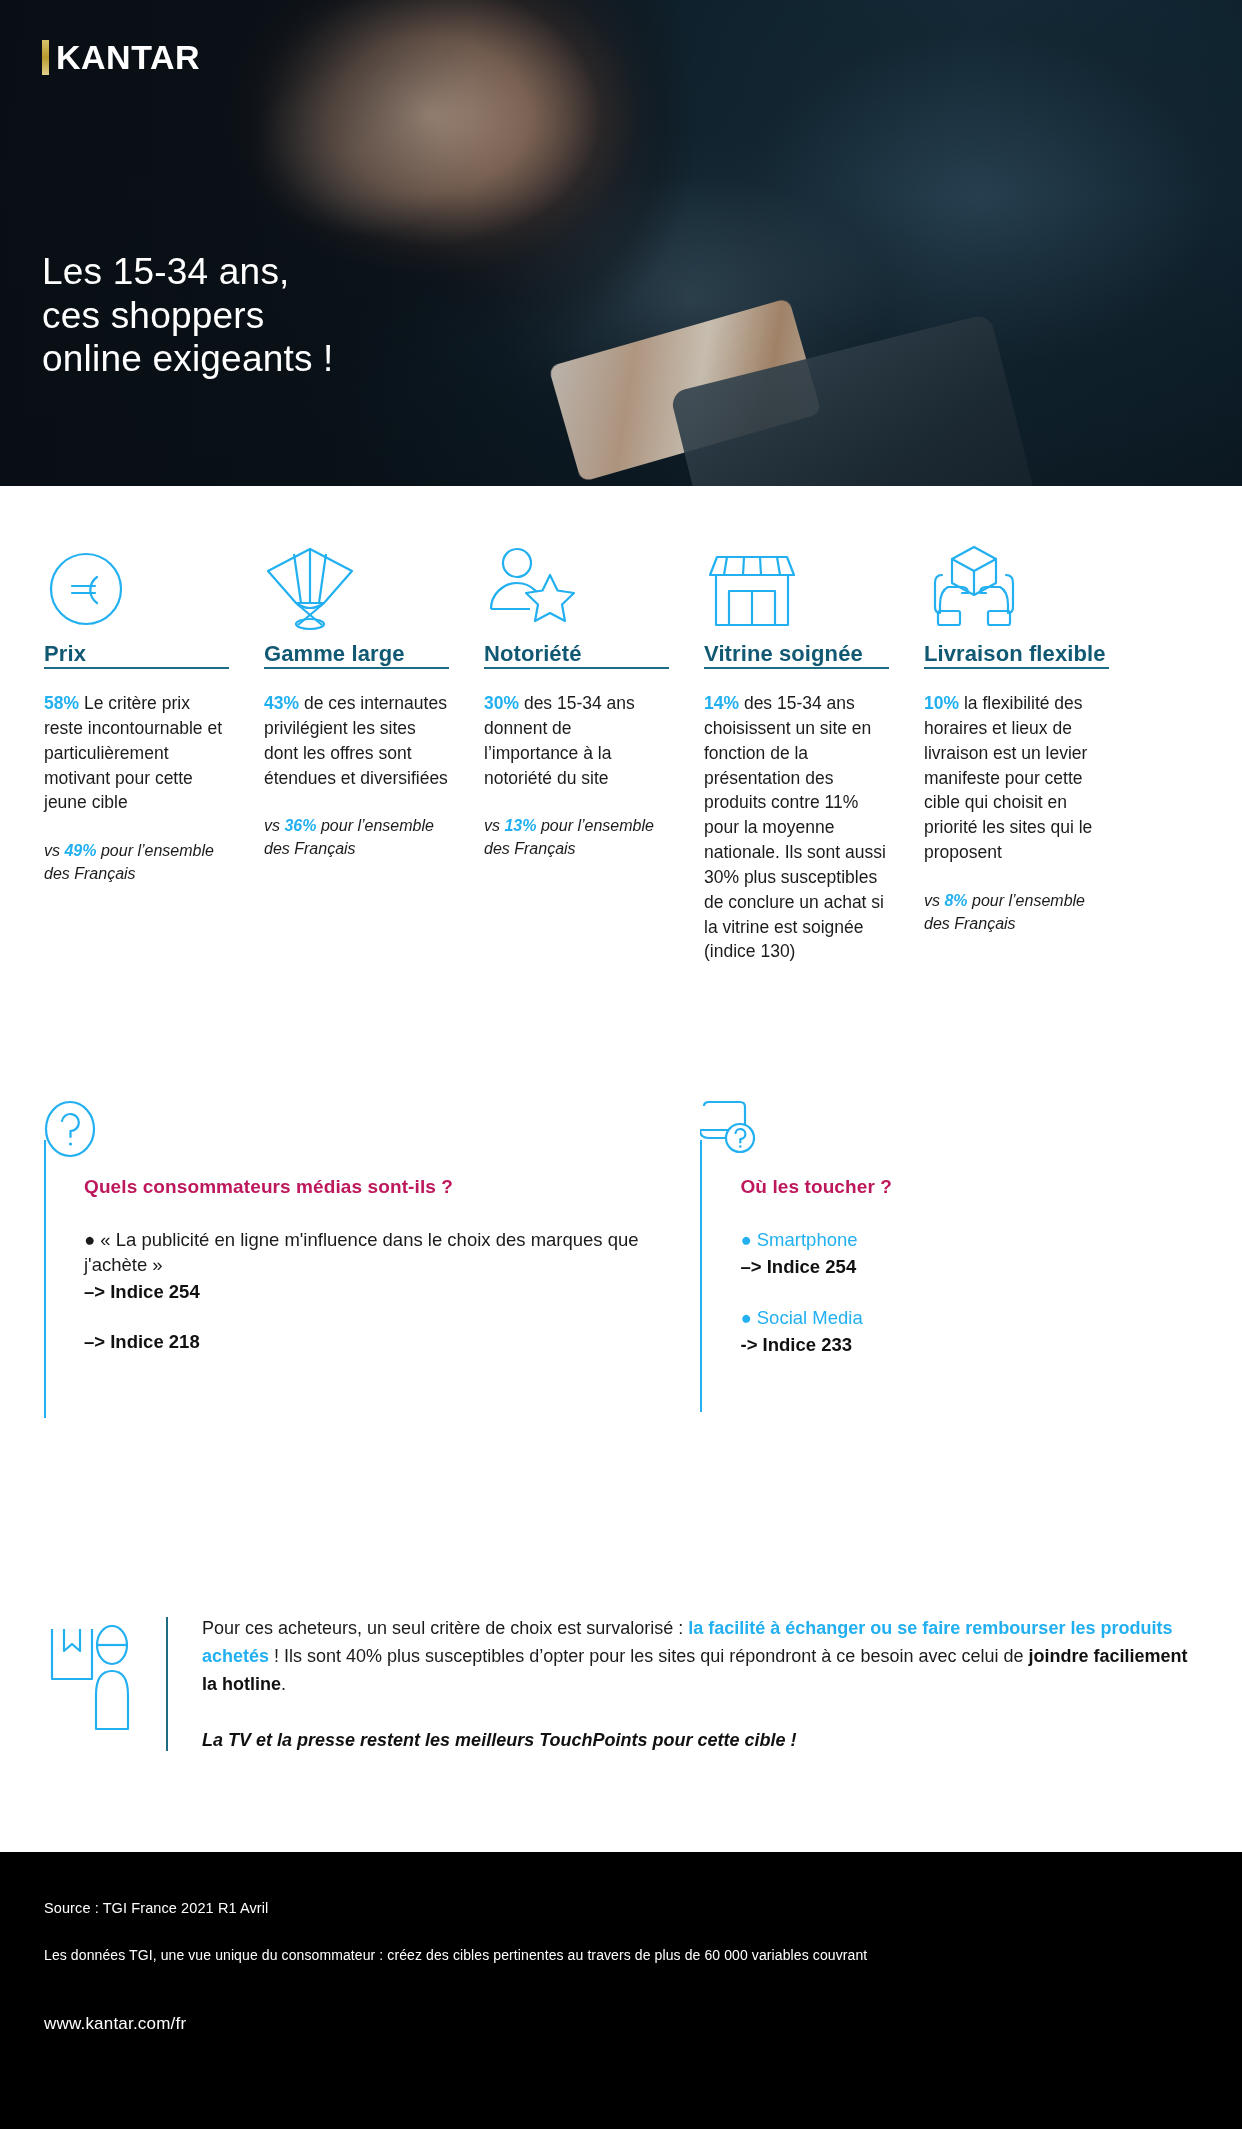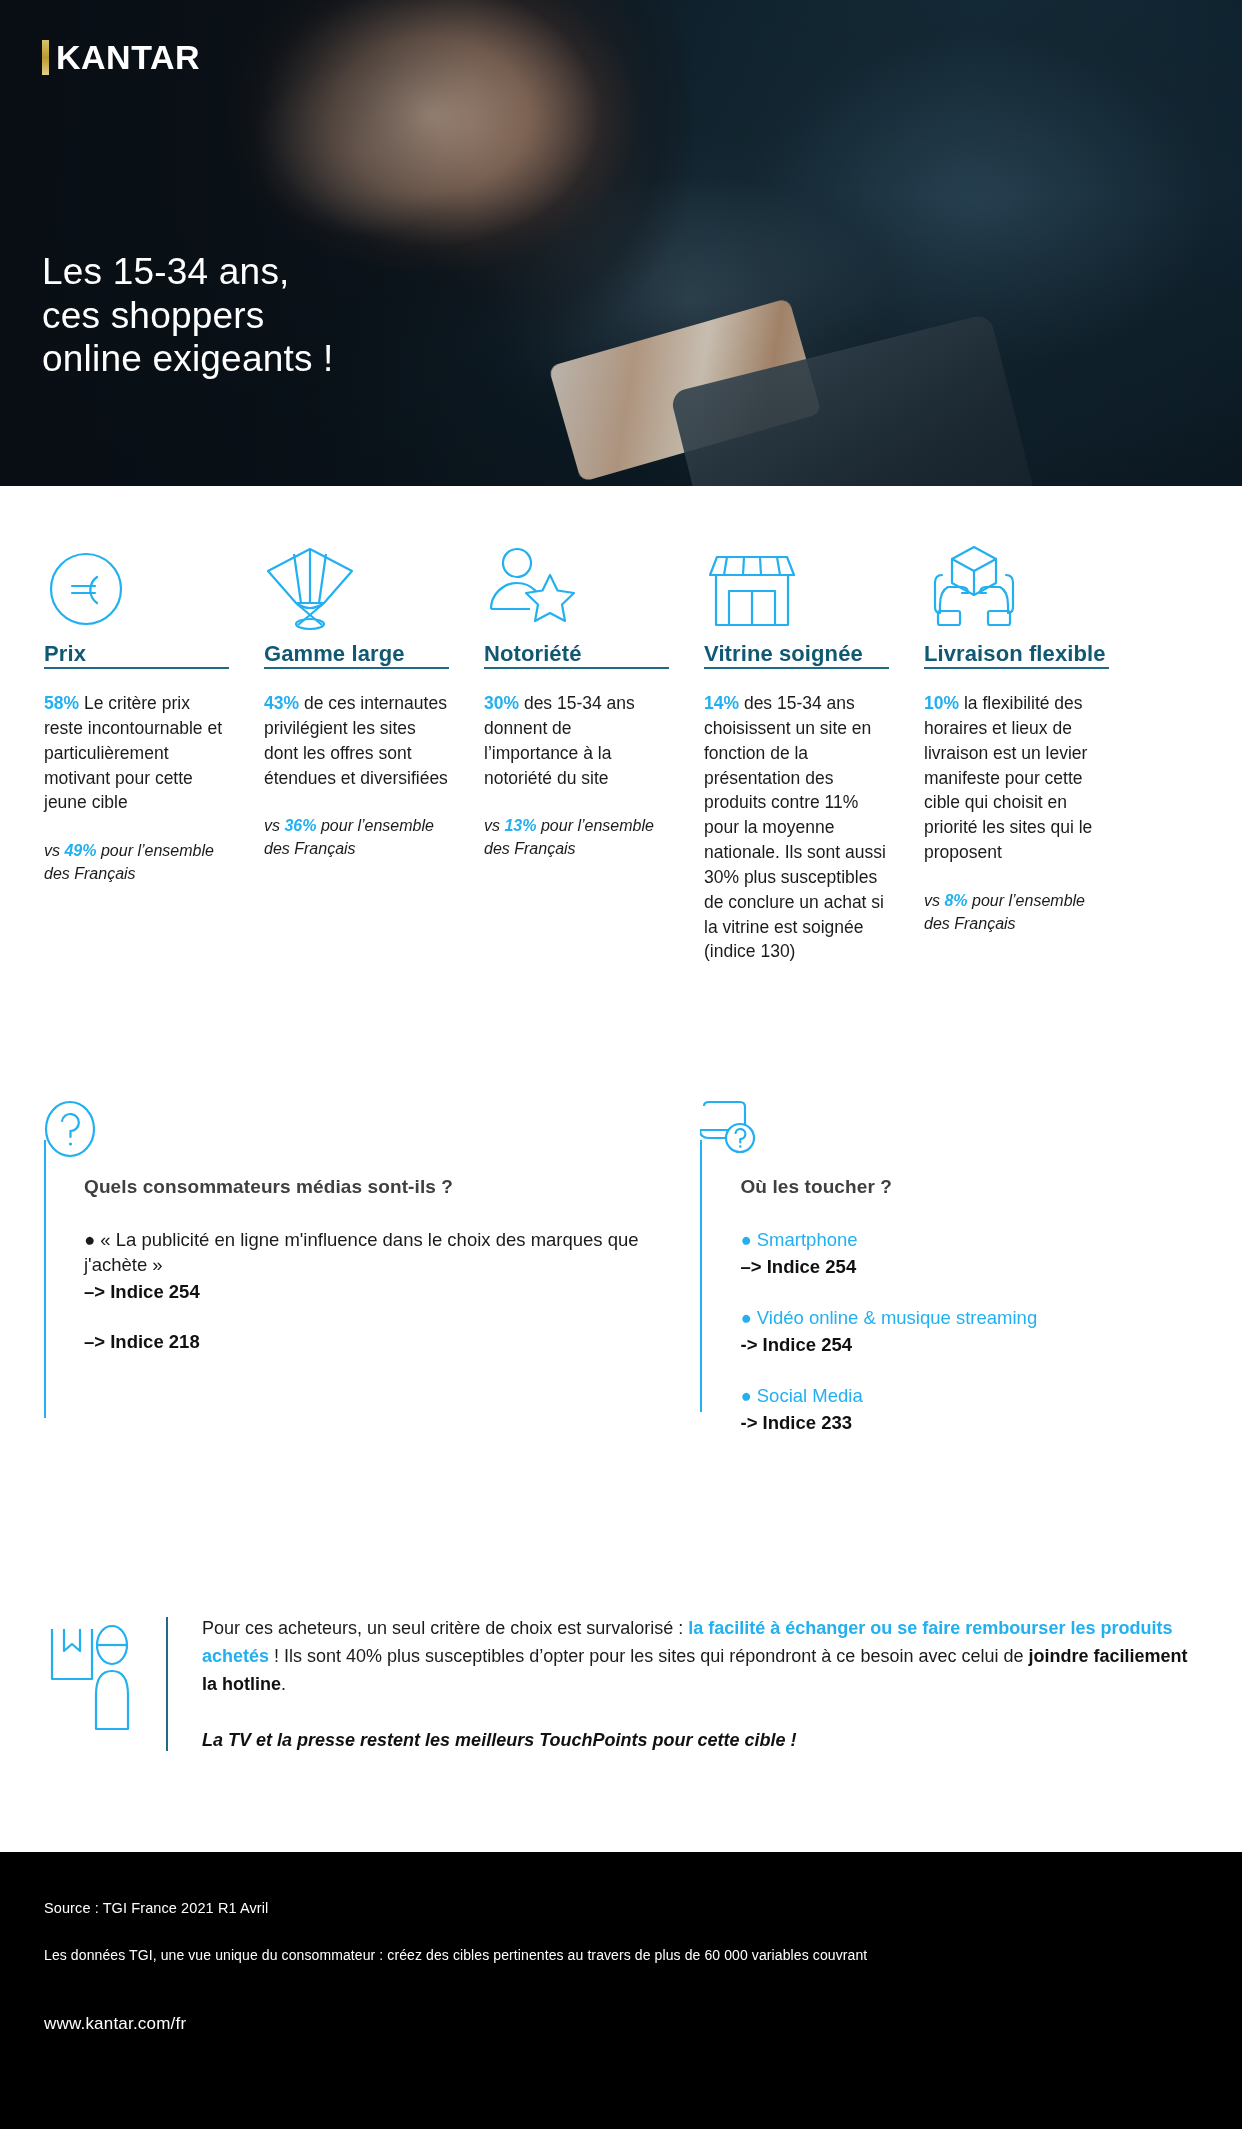--- a/index.html
+++ b/index.html
@@ -184,21 +184,21 @@
   }
   .qblock.left .q-rail { height: 278px; }
   .qblock.right .q-rail { height: 272px; }
 
   .q-icon { position: absolute; left: 0; top: 0; }
 
   .q-content { padding-left: 40px; padding-top: 76px; }
   .q-heading {
     font-size: 19px;
     font-weight: 700;
-    color: #404040;
+    color: #be185d;
     margin-bottom: 30px;
     letter-spacing: 0.1px;
   }
   .q-item { margin-bottom: 28px; }
   .q-item:last-child { margin-bottom: 0; }
   .q-quote {
     font-size: 18.5px;
     font-weight: 300;
     color: #1b1b1b;
     line-height: 1.35;
@@ -459,24 +459,20 @@
           <circle cx="40.3" cy="46.5" r="1.3" fill="#22b0f0" stroke="none"></circle>
         </svg>
       </div>
       <div class="q-content">
         <div class="q-heading">Où les toucher ?</div>
         <div class="q-item">
           <div class="q-quote accent">● Smartphone</div>
           <div class="q-index">–&gt; Indice 254</div>
         </div>
         <div class="q-item">
-          <div class="q-quote accent">● Vidéo online &amp; musique streaming</div>
-          <div class="q-index">-&gt; Indice 254</div>
-        </div>
-        <div class="q-item">
           <div class="q-quote accent">● Social Media</div>
           <div class="q-index">-&gt; Indice 233</div>
         </div>
       </div>
     </div>
 
   </div>
 
   <div class="fifty">
     <div class="fifty-row">

